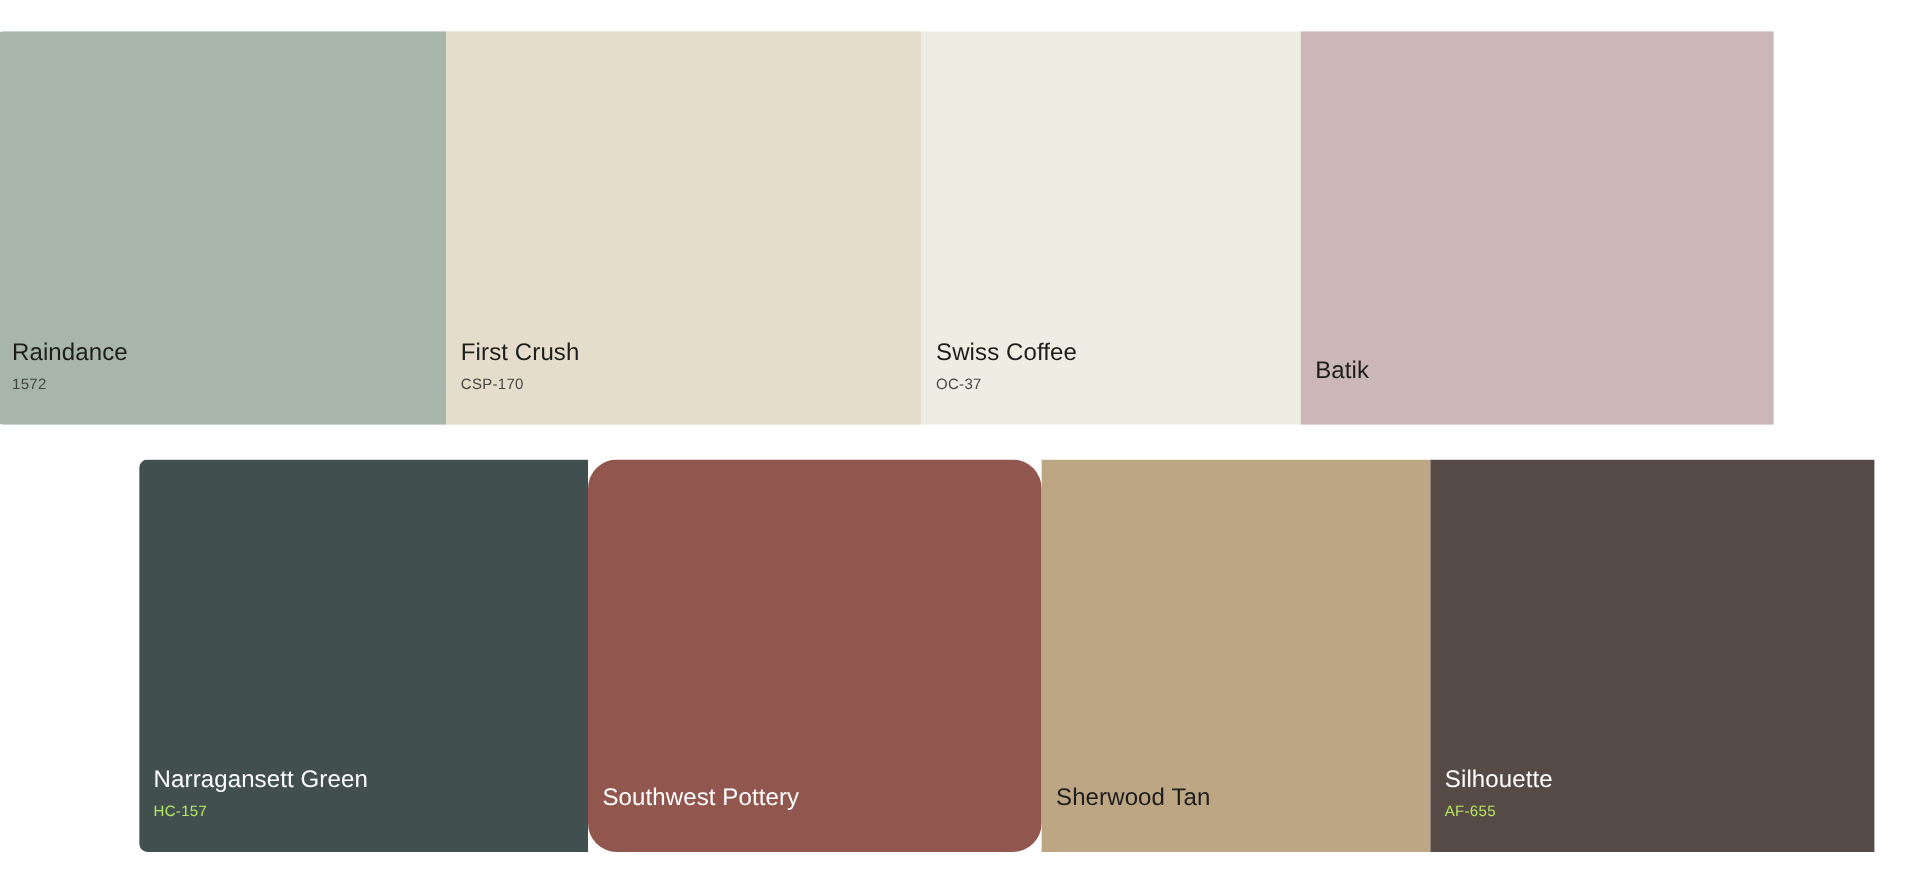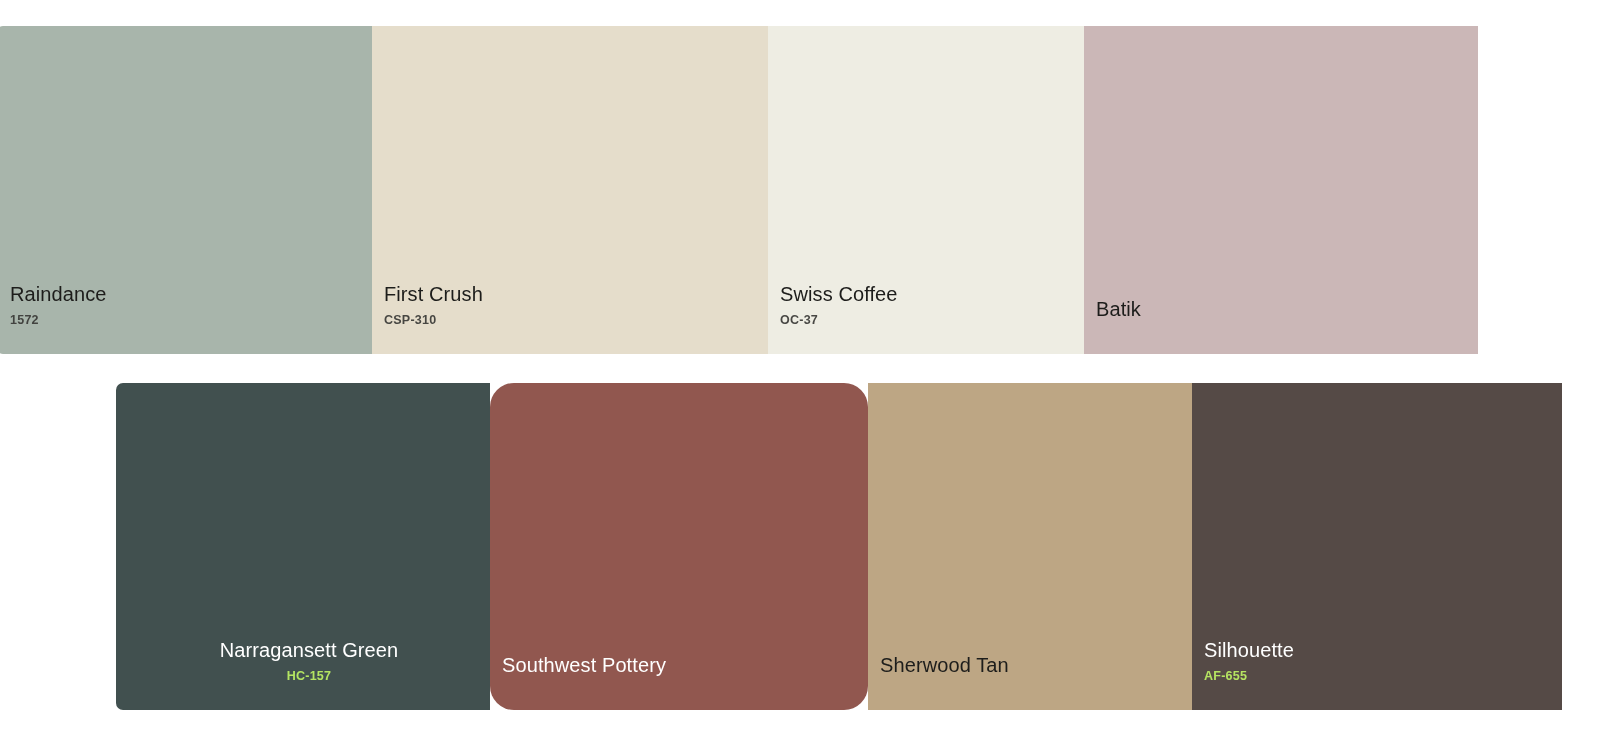--- a/index.html
+++ b/index.html
@@ -62,36 +62,36 @@
     box-sizing: border-box;
     overflow: hidden;
   }
 
   .swatch__meta {
     padding: 0 0 26px 12px;
     line-height: 1;
   }
 
   .swatch--first-top .swatch__meta { padding-left: 14px; }
-  .swatch--first-bottom .swatch__meta { padding-left: 12px; text-align: center; }
+  .swatch--first-bottom .swatch__meta { padding-left: 12px; }
 
   .swatch__name {
     display: block;
     font-size: 20px;
     font-weight: 400;
     letter-spacing: 0.1px;
     line-height: 1.2;
     margin: 0 0 7px 0;
     white-space: nowrap;
   }
 
   .swatch__code {
     display: block;
     font-size: 12.5px;
-    font-weight: 700;
+    font-weight: 400;
     letter-spacing: 0.25px;
     line-height: 1.2;
     white-space: nowrap;
     opacity: 0.92;
   }
 
   .ink-dark .swatch__name { color: #1d1d1b; }
   .ink-dark .swatch__code { color: #3a3a37; }
   .ink-light .swatch__name { color: #ffffff; }
   .ink-light .swatch__code { color: #bef264; }
@@ -106,21 +106,21 @@
     <div class="swatch swatch--first-top ink-dark" style="width:376px; background:#a8b5ab;">
       <div class="swatch__meta">
         <span class="swatch__name">Raindance</span>
         <span class="swatch__code">1572</span>
       </div>
     </div>
 
     <div class="swatch ink-dark" style="width:396px; background:#e5ddcb;">
       <div class="swatch__meta">
         <span class="swatch__name">First Crush</span>
-        <span class="swatch__code">CSP-310</span>
+        <span class="swatch__code">CSP-170</span>
       </div>
     </div>
 
     <div class="swatch ink-dark" style="width:316px; background:#eeede3;">
       <div class="swatch__meta">
         <span class="swatch__name">Swiss Coffee</span>
         <span class="swatch__code">OC-37</span>
       </div>
     </div>
 

